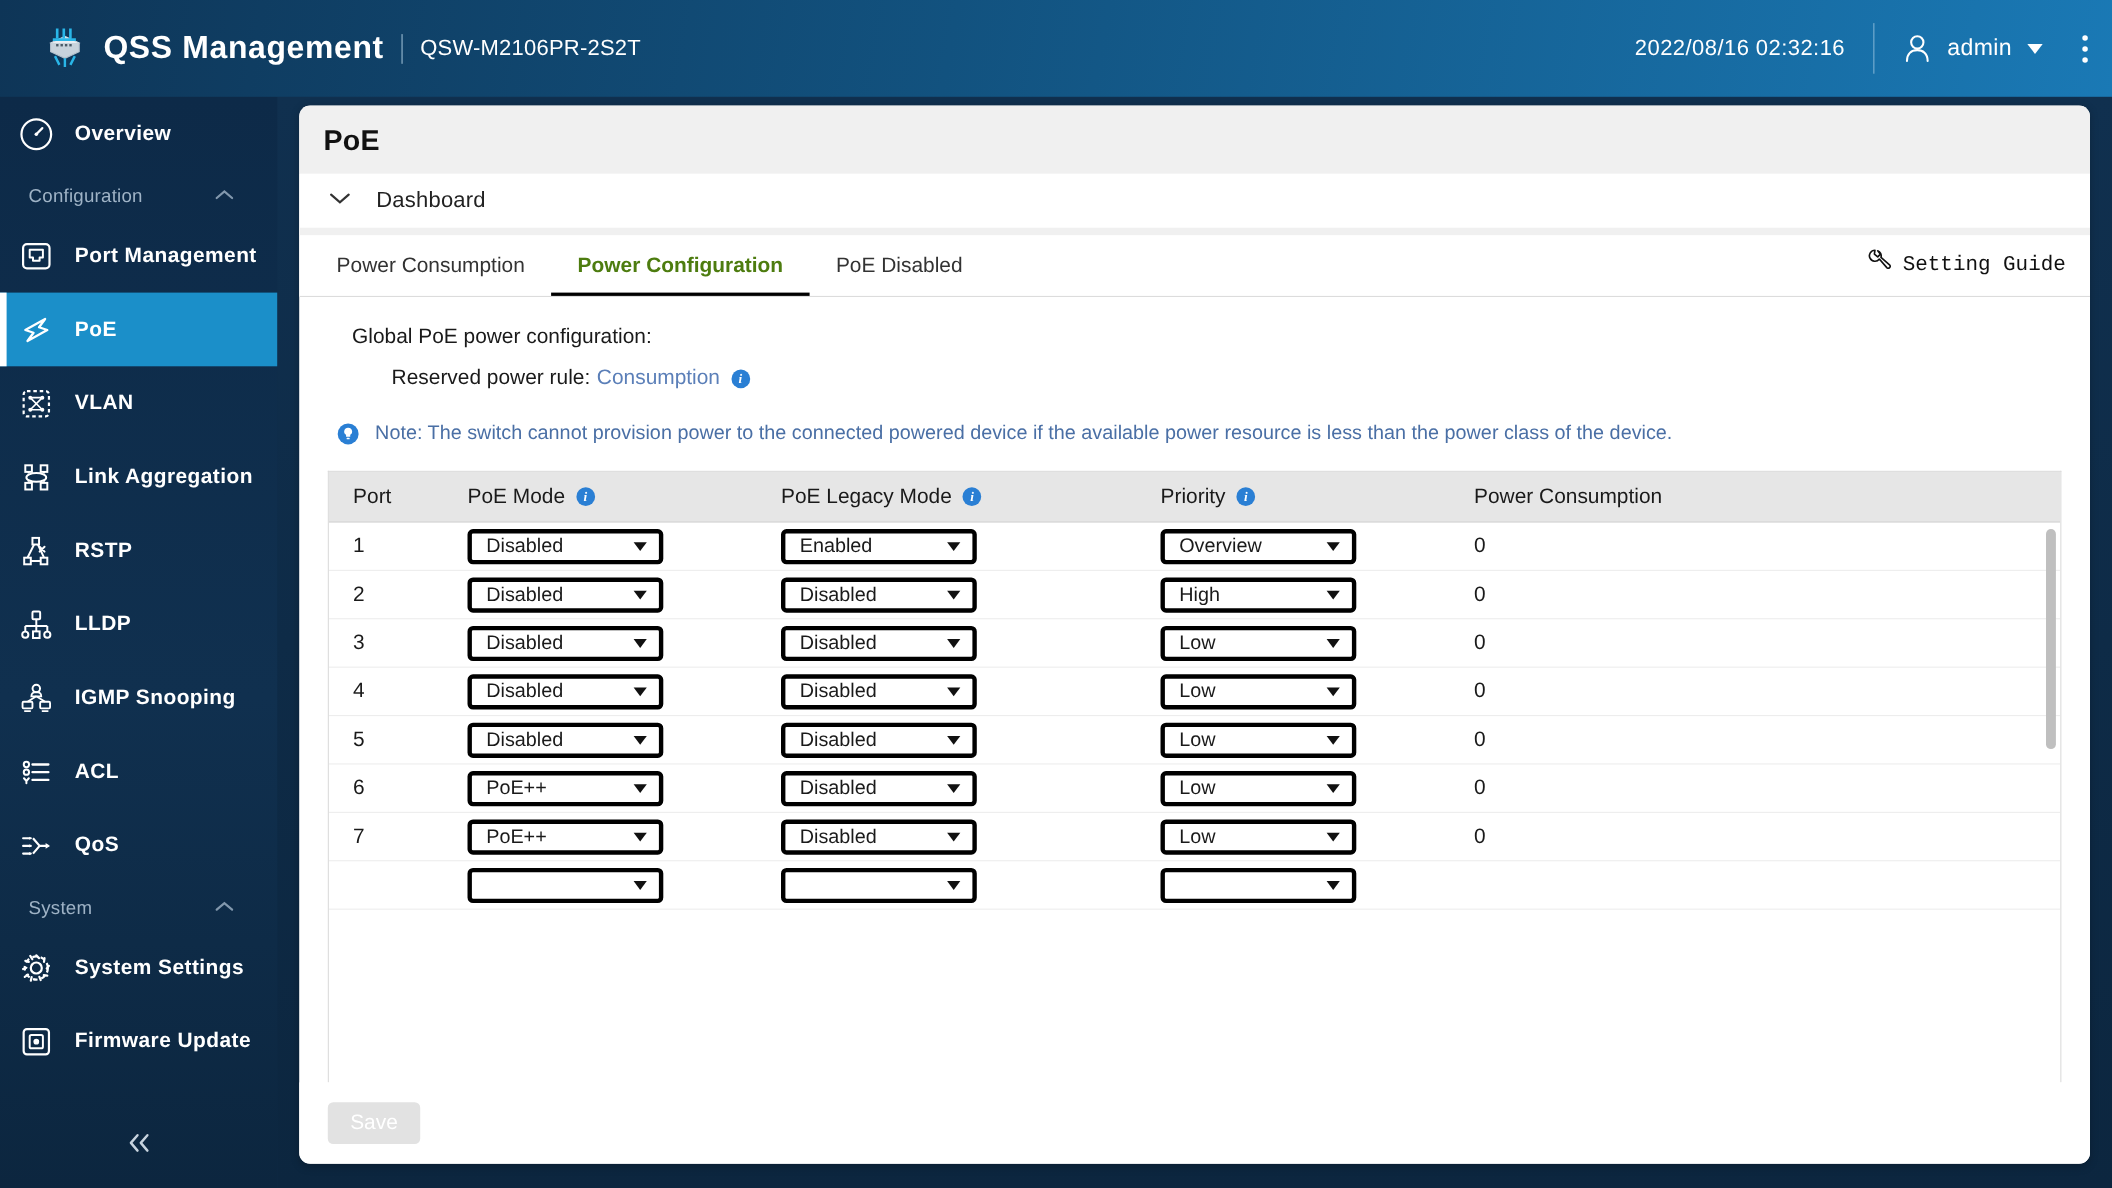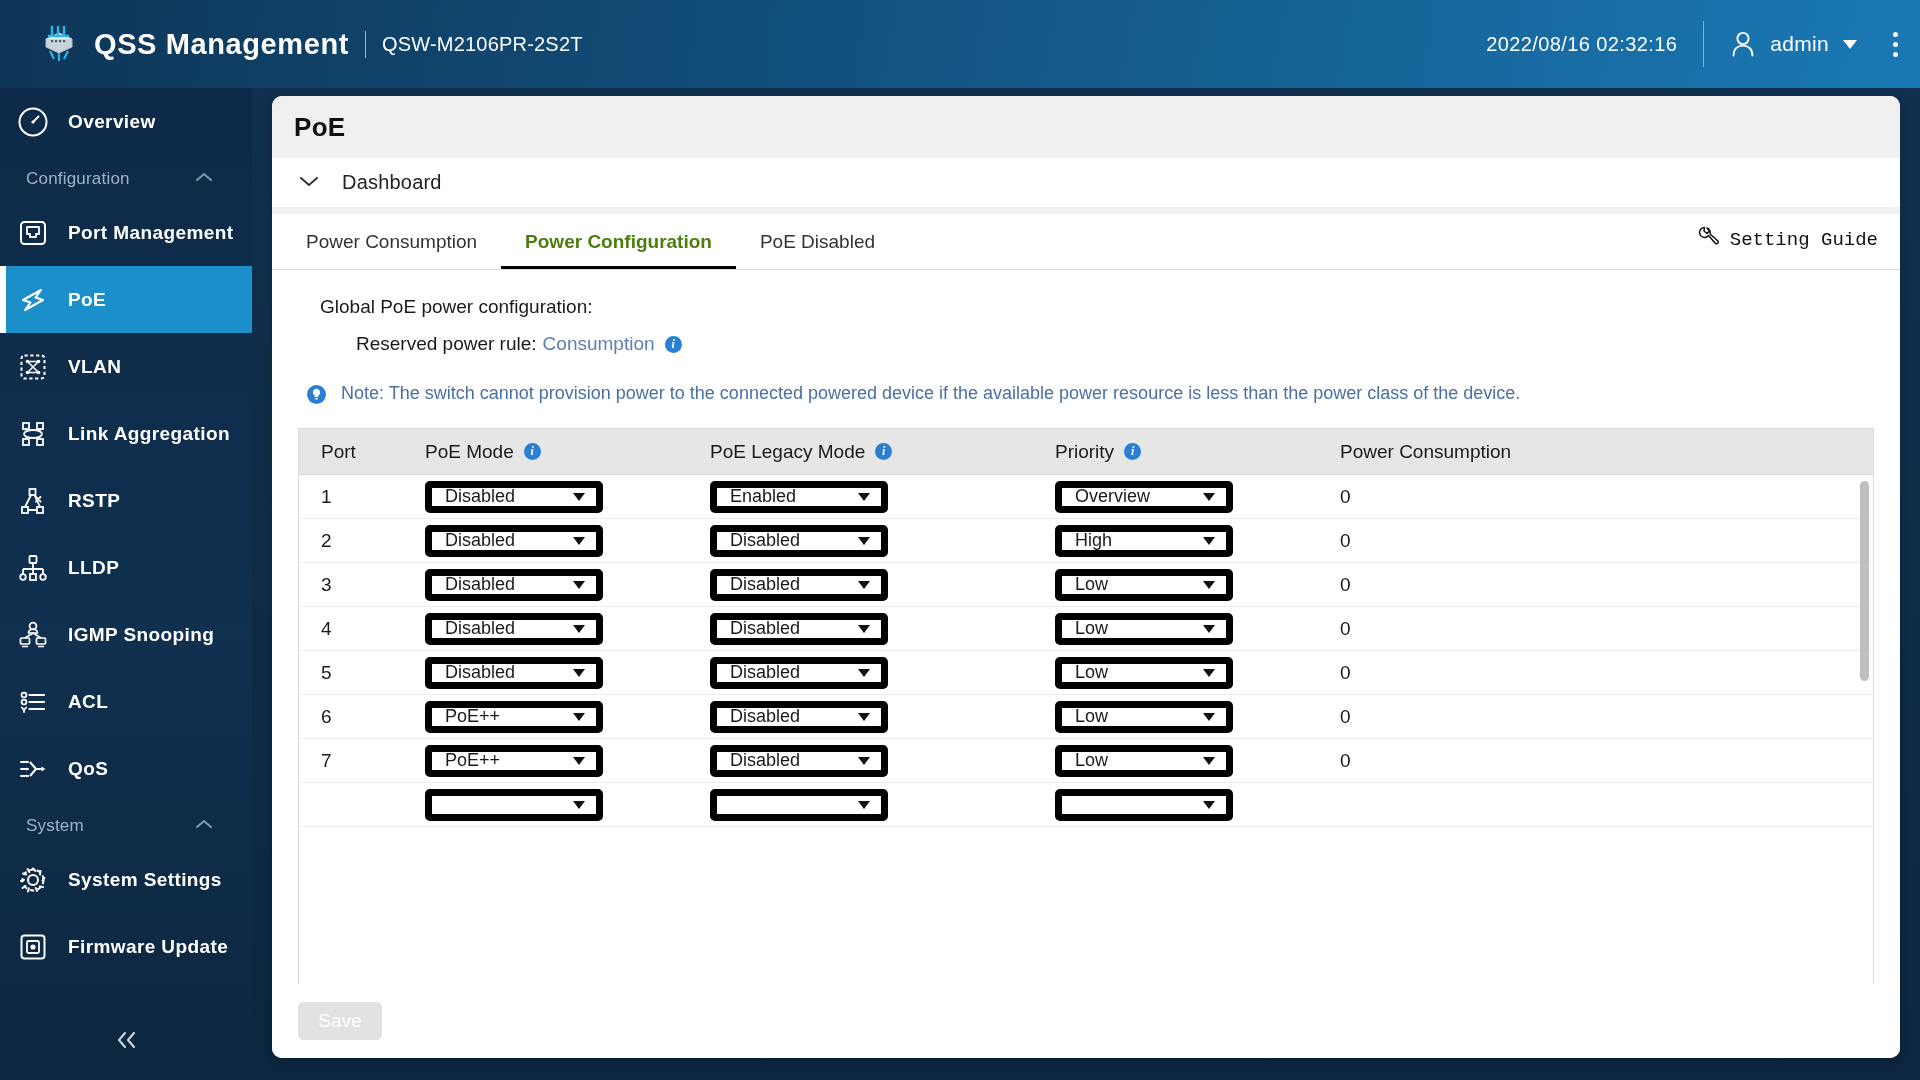--- a/index.html
+++ b/index.html
@@ -153,21 +153,21 @@
   .c-pwr { flex: 1; }
   .tbl-body { flex: 1; overflow: hidden; position: relative; }
   .tr {
     display: flex; align-items: center; height: 44px;
     border-bottom: 1px solid #ededed;
   }
   .tr .td { display: flex; align-items: center; }
   .td.c-port { font-size: 19px; color: #1a1a1a; }
   .td.c-pwr { font-size: 19px; color: #1a1a1a; }
   .sel {
-    width: 178px; height: 32px; border: 7px solid #000000; border-radius: 5px;
+    width: 178px; height: 32px; border: 4px solid #000000; border-radius: 5px;
     background: #fff; display: flex; align-items: center; justify-content: space-between;
     padding: 0 11px 0 13px; font-size: 18px; color: #1a1a1a; cursor: pointer;
   }
   .sel .arrow {
     width: 0; height: 0;
     border-left: 6px solid transparent; border-right: 6px solid transparent;
     border-top: 8px solid #111;
   }
   .scrollbar {
     position: absolute; right: 4px; top: 6px; width: 9px; height: 200px;

